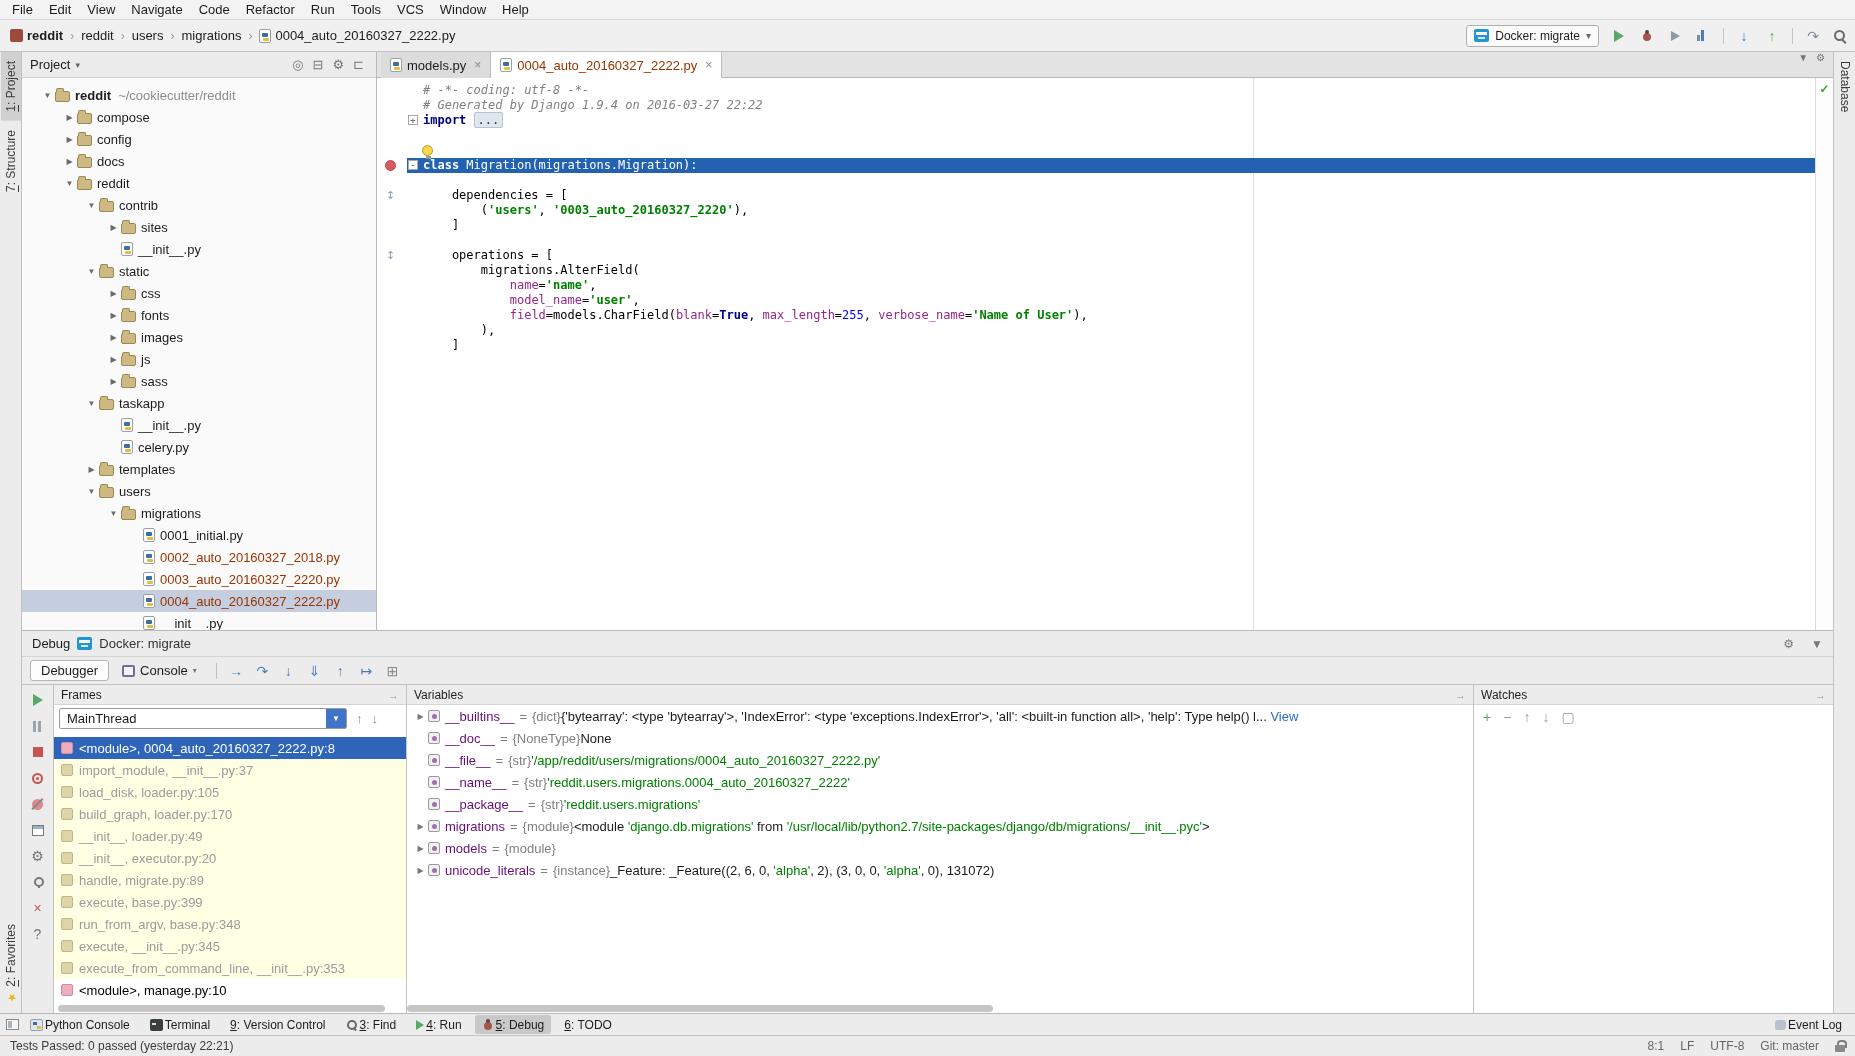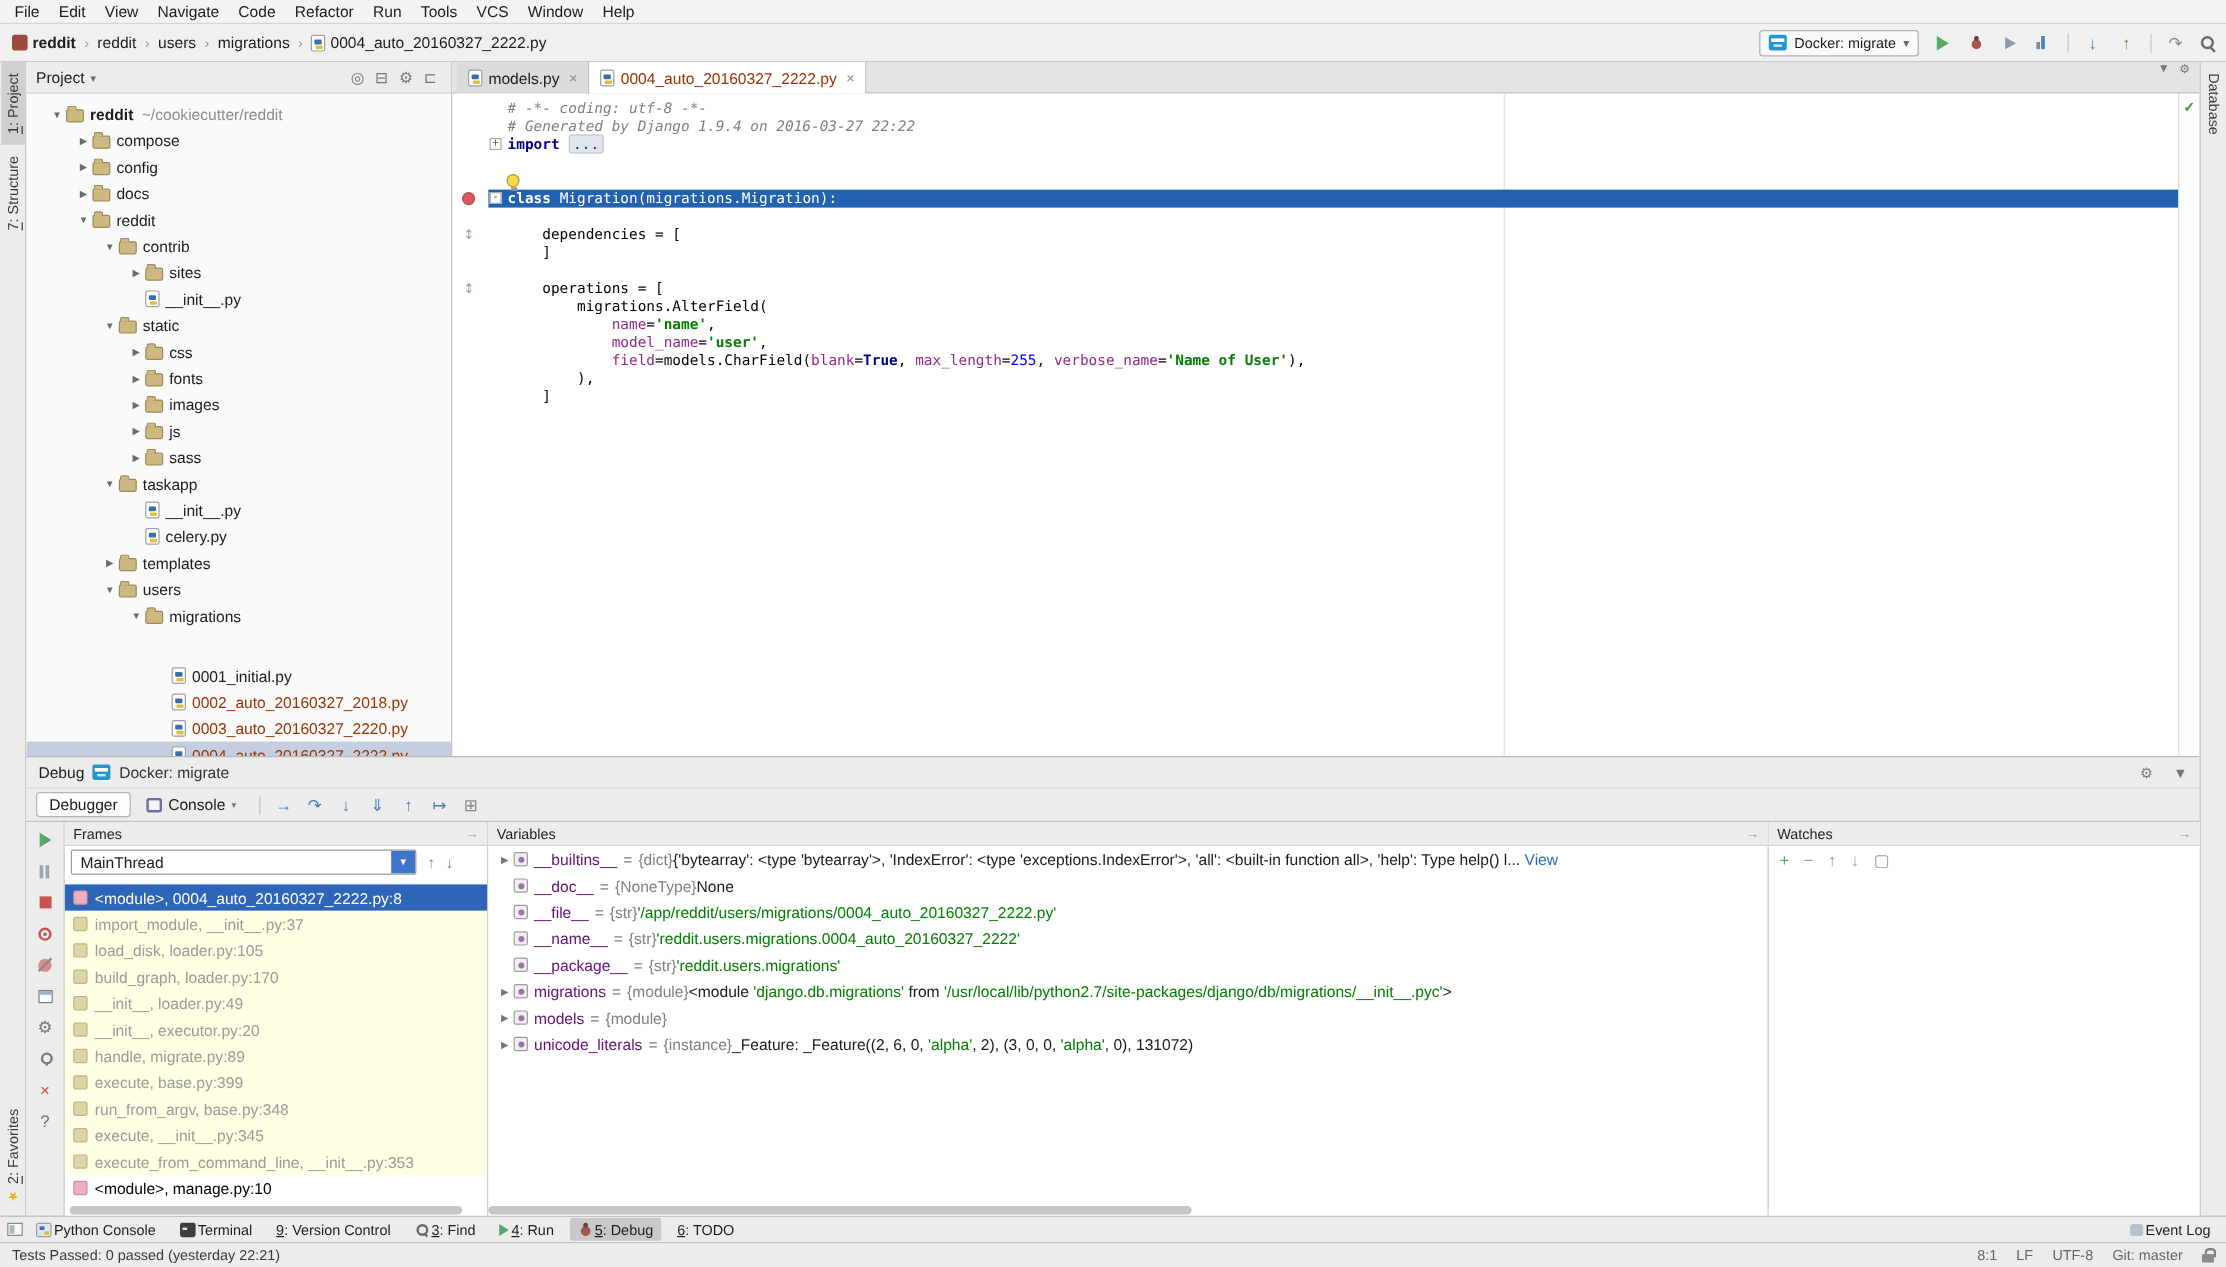--- a/index.html
+++ b/index.html
@@ -411,21 +411,21 @@
               <div class="tree-row" style="padding-left: 62px;">
                 <span class="tree-arrow">▼</span>
                 <span class="ic ic-folder"></span>
                 <span class="tree-label">users</span>
               </div>
               <div class="tree-row" style="padding-left: 84px;">
                 <span class="tree-arrow">▼</span>
                 <span class="ic ic-folder"></span>
                 <span class="tree-label">migrations</span>
               </div>
-              <div class="tree-row" style="padding-left: 106px; margin-top: 28px;">
+              <div class="tree-row" style="padding-left: 106px;">
                 <span class="tree-arrow"></span>
                 <span class="ic ic-pyfile"></span>
                 <span class="tree-label">0001_initial.py</span>
               </div>
               <div class="tree-row" style="padding-left: 106px;">
                 <span class="tree-arrow"></span>
                 <span class="ic ic-pyfile"></span>
                 <span class="tree-label vcs-unversioned">0002_auto_20160327_2018.py</span>
               </div>
               <div class="tree-row" style="padding-left: 106px;">
@@ -469,20 +469,21 @@
               <div class="margin-guide"></div>
               <div class="code-area">
                   <div class="code-line"><span class="gut"></span><span class="fold-col"></span><span class="code-text"><span class="tok-cmt"># -*- coding: utf-8 -*-</span></span></div>
                   <div class="code-line"><span class="gut"></span><span class="fold-col"></span><span class="code-text"><span class="tok-cmt"># Generated by Django 1.9.4 on 2016-03-27 22:22</span></span></div>
                   <div class="code-line"><span class="gut"></span><span class="fold-col"><span class="fold-box">+</span></span><span class="code-text"><span class="tok-kw">import </span><span class="tok-folded">...</span></span></div>
                   <div class="code-line"><span class="gut"></span><span class="fold-col"></span><span class="code-text"></span></div>
                   <div class="code-line"><span class="gut"></span><span class="fold-col"></span><span class="code-text"></span></div>
                   <div class="code-line current"><span class="gut"><span class="bp-dot"></span></span><span class="fold-col"><span class="fold-box">-</span></span><span class="code-text"><span class="tok-kw">class </span><span class="tok-plain">Migration(migrations.Migration):</span></span></div>
                   <div class="code-line"><span class="gut"></span><span class="fold-col"></span><span class="code-text"></span></div>
                   <div class="code-line"><span class="gut"><span class="gut-updown">↕</span></span><span class="fold-col"></span><span class="code-text"><span class="tok-plain">    dependencies = [</span></span></div>
+                  <div class="code-line"><span class="gut"></span><span class="fold-col"></span><span class="code-text"><span class="tok-plain">        (</span><span class="tok-str">'users'</span><span class="tok-plain">, </span><span class="tok-str">'0003_auto_20160327_2220'</span><span class="tok-plain">),</span></span></div>
                   <div class="code-line"><span class="gut"></span><span class="fold-col"></span><span class="code-text"><span class="tok-plain">    ]</span></span></div>
                   <div class="code-line"><span class="gut"></span><span class="fold-col"></span><span class="code-text"></span></div>
                   <div class="code-line"><span class="gut"><span class="gut-updown">↕</span></span><span class="fold-col"></span><span class="code-text"><span class="tok-plain">    operations = [</span></span></div>
                   <div class="code-line"><span class="gut"></span><span class="fold-col"></span><span class="code-text"><span class="tok-plain">        migrations.AlterField(</span></span></div>
                   <div class="code-line"><span class="gut"></span><span class="fold-col"></span><span class="code-text"><span class="tok-plain">            </span><span class="tok-param">name</span><span class="tok-plain">=</span><span class="tok-str">'name'</span><span class="tok-plain">,</span></span></div>
                   <div class="code-line"><span class="gut"></span><span class="fold-col"></span><span class="code-text"><span class="tok-plain">            </span><span class="tok-param">model_name</span><span class="tok-plain">=</span><span class="tok-str">'user'</span><span class="tok-plain">,</span></span></div>
                   <div class="code-line"><span class="gut"></span><span class="fold-col"></span><span class="code-text"><span class="tok-plain">            </span><span class="tok-param">field</span><span class="tok-plain">=</span><span class="tok-plain">models.CharField(</span><span class="tok-param">blank</span><span class="tok-plain">=</span><span class="tok-kw">True</span><span class="tok-plain">, </span><span class="tok-param">max_length</span><span class="tok-plain">=</span><span class="tok-num">255</span><span class="tok-plain">, </span><span class="tok-param">verbose_name</span><span class="tok-plain">=</span><span class="tok-str">'Name of User'</span><span class="tok-plain">),</span></span></div>
                   <div class="code-line"><span class="gut"></span><span class="fold-col"></span><span class="code-text"><span class="tok-plain">        ),</span></span></div>
                   <div class="code-line"><span class="gut"></span><span class="fold-col"></span><span class="code-text"><span class="tok-plain">    ]</span></span></div>
                 </div>

